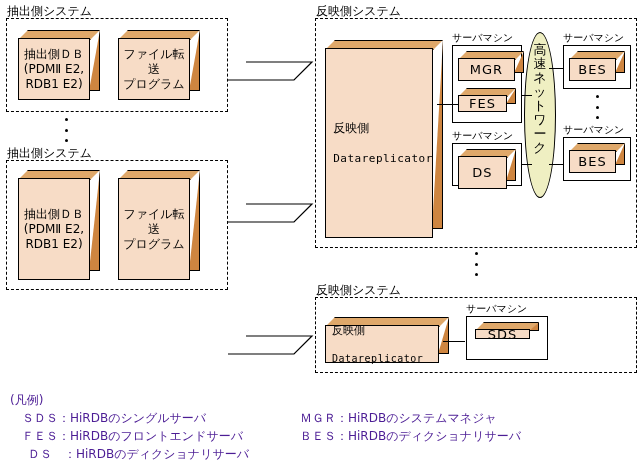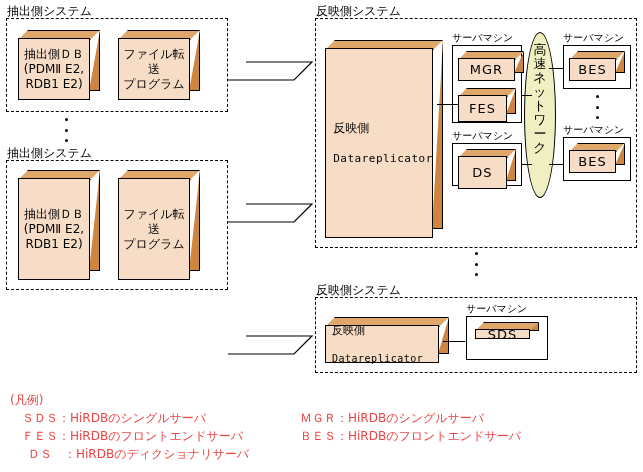--- a/index.html
+++ b/index.html
@@ -149,21 +149,21 @@
   .hline { background: #000; height: 1px; }
 
   
   .vdots { display: flex; flex-direction: column; align-items: center; justify-content: space-between; }
   .vdots i { display: block; width: 3px; height: 3px; background: #000; border-radius: 50%; }
 
   
   .legend-line {
     font-size: 12px;
     line-height: 16px;
-    color: #ef4444;
+    color: #4c1d95;
     white-space: pre;
   }
   svg { display: block; overflow: visible; }
 </style>
 </head>
 <body>
 
 <div id="canvas">
 
   <div class="abs syslabel" style="left:6px; top:4px;">抽出側システム</div>
@@ -244,21 +244,21 @@
   <div class="abs machine" style="left:452px; top:45px; width:70px; height:78px;"></div>
 
   <div class="abs brick" style="left:458px; top:51px; width:66px; height:30px;">
     <div class="btop"></div>
     <div class="bside"></div>
     <div class="bface">
       <div class="blbl">MGR</div>
     </div>
   </div>
 
-  <div class="abs brick" style="left:458px; top:88px; width:58px; height:34px;">
+  <div class="abs brick" style="left:458px; top:88px; width:58px; height:24px;">
     <div class="btop"></div>
     <div class="bside"></div>
     <div class="bface">
       <div class="blbl">FES</div>
     </div>
   </div>
 
   <div class="abs hline" style="left:437px; top:104px; width:22px;"></div>
 
   <div class="abs machine-label" style="left:452px; top:130px;">サーバマシン</div>
@@ -347,16 +347,16 @@
       <div class="blbl">SDS</div>
     </div>
   </div>
 
   <div class="abs legend-line" style="left:10px; top:392px;">(凡例)</div>
 
   <div class="abs legend-line" style="left:22px; top:410px;">ＳＤＳ：HiRDBのシングルサーバ</div>
   <div class="abs legend-line" style="left:22px; top:428px;">ＦＥＳ：HiRDBのフロントエンドサーバ</div>
   <div class="abs legend-line" style="left:28px; top:446px;">ＤＳ　：HiRDBのディクショナリサーバ</div>
 
-  <div class="abs legend-line" style="left:300px; top:410px;">ＭＧＲ：HiRDBのシングルサーバ</div>
-  <div class="abs legend-line" style="left:300px; top:428px;">ＢＥＳ：HiRDBのフロントエンドサーバ</div>
+  <div class="abs legend-line" style="left:300px; top:410px;">ＭＧＲ：HiRDBのシステムマネジャ</div>
+  <div class="abs legend-line" style="left:300px; top:428px;">ＢＥＳ：HiRDBのディクショナリサーバ</div>
 
 </div>
 
 </body></html>

